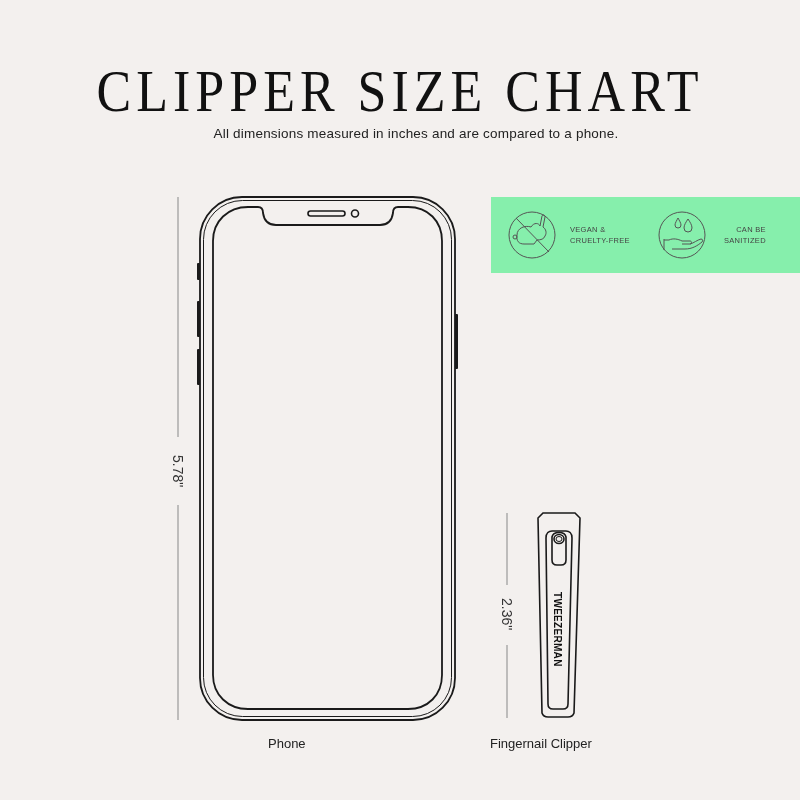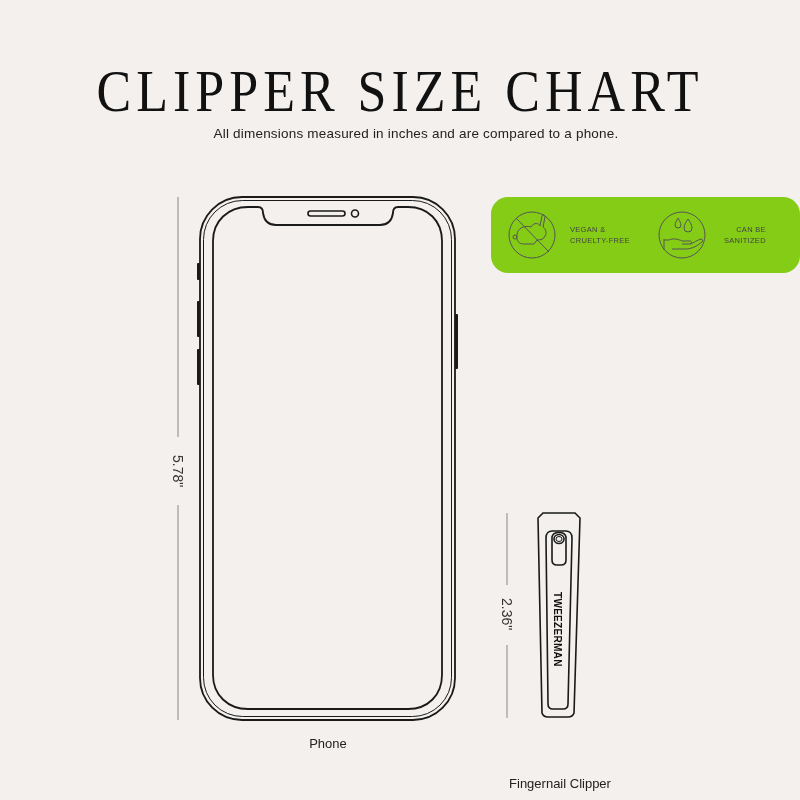--- a/index.html
+++ b/index.html
@@ -1,22 +1,22 @@
 <!DOCTYPE html>
 <html><head>
 <meta charset="utf-8">
 <style>
   html, body { margin:0; padding:0; }
   body { width:800px; height:800px; background:#f3f0ee; position:relative; overflow:hidden; font-family:"Liberation Sans", sans-serif; color:#1a1a1a; }
   .title { position:absolute; left:0; top:58px; width:800px; text-align:center; font-family:"Liberation Serif", serif; font-size:52px; letter-spacing:5px; color:#111; transform:scaleY(1.12); transform-origin:center top; font-weight:normal; }
   .subtitle { position:absolute; left:0; top:126px; width:800px; text-align:center; font-size:13.5px; color:#222; letter-spacing:0.2px;padding-left:16px; }
-  .badges { position:absolute; left:491px; top:197px; width:309px; height:76px; background:#84cc16;border-radius:17px; }
+  .badges { position:absolute; left:491px; top:197px; width:309px; height:76px; background:#86efac; }
   .badge-text { position:absolute; font-size:7.5px; line-height:11px; color:#444; letter-spacing:0.3px; }
   .dim-label { position:absolute; font-size:14px; color:#333; transform:rotate(90deg); transform-origin:center; white-space:nowrap; }
-  .caption { position:absolute; font-size:13px; color:#222; text-align:center; }
+  .caption { position:absolute; font-size:13px; color:#222; text-align:left; }
   svg { position:absolute; left:0; top:0; }
 </style>
 </head>
 <body>
 
 <div class="title">CLIPPER SIZE CHART</div>
 <div class="subtitle">All dimensions measured in inches and are compared to a phone.</div>
 
 <div class="badges">
   <svg width="309" height="76" viewBox="0 0 309 76">
@@ -77,13 +77,13 @@
     <ellipse cx="559" cy="539" rx="5" ry="4.5"></ellipse>
     <ellipse cx="559" cy="539" rx="3" ry="2.5" stroke-width="1"></ellipse>
   </g>
   <text x="0" y="0" transform="translate(554,592) rotate(90)" font-family="Liberation Sans, sans-serif" font-weight="bold" font-size="10" fill="#111" letter-spacing="0.3">TWEEZERMAN</text>
 </svg>
 
 <div class="dim-label" style="left:162px; top:463px; width:32px; text-align:center;">5.78"</div>
 <div class="dim-label" style="left:491px; top:606px; width:32px; text-align:center;">2.36"</div>
 
 <div class="caption" style="left:268px; top:736px; width:120px;">Phone</div>
-<div class="caption" style="left:490px; top:736px; width:140px;margin-top:40px;">Fingernail Clipper</div>
+<div class="caption" style="left:490px; top:736px; width:140px;">Fingernail Clipper</div>
 
 </body></html>

